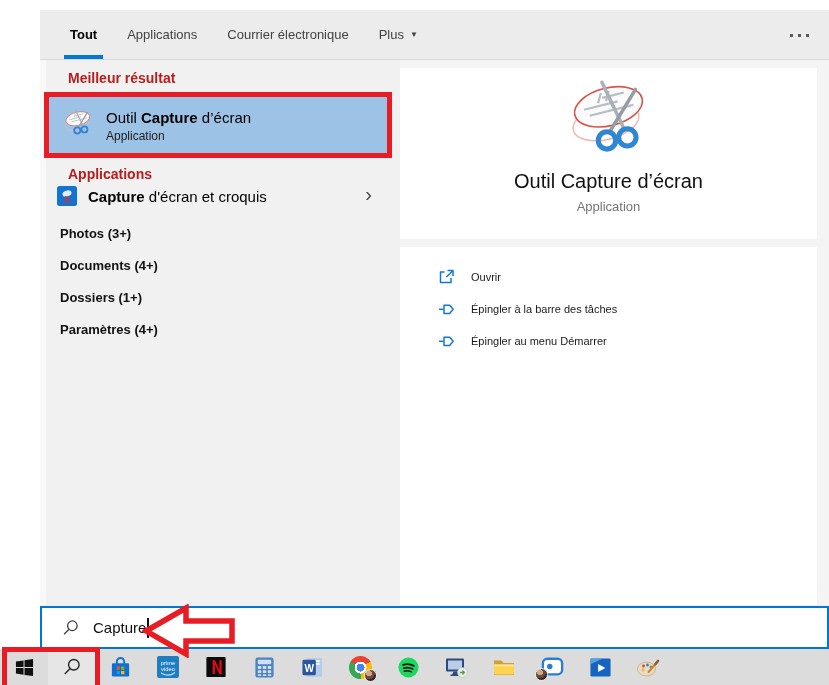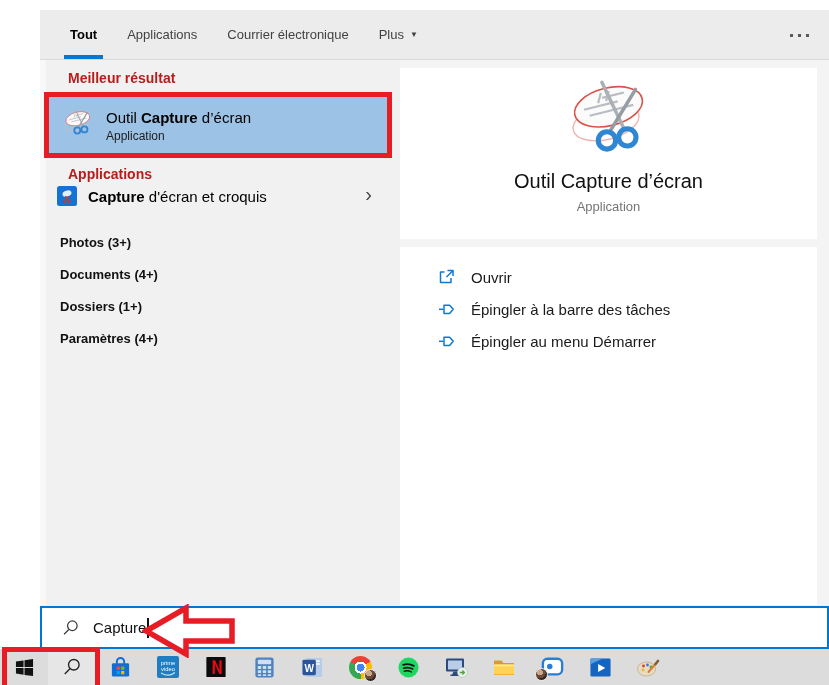--- a/index.html
+++ b/index.html
@@ -26,31 +26,31 @@
   .best-row .row-icon { margin:0 10px 0 12px; flex:0 0 auto; }
   .best-title { font-size:15px; color:#000; line-height:19px; }
   .best-sub { font-size:12px; color:#1c1c1c; margin-top:2px; }
 
   .app-row { position:absolute; left:0; top:119px; width:360px; height:34px; display:flex; align-items:center; padding-left:17px; cursor:pointer; }
   .app-row .row-icon { margin-right:11px; flex:0 0 auto; width:20px; height:20px; }
   .app-title { font-size:15px; color:#000; }
   .app-chevron { position:absolute; right:28px; top:4px; font-size:20px; color:#444; }
 
   .category-list { position:absolute; left:0; top:166px; width:360px; }
-  .category-row { height:32px; display:flex; align-items:center; padding-left:20px; font-size:13px; font-weight:600; color:#111; cursor:pointer; }
+  .category-row { height:32px; display:flex; padding-left:20px; font-size:13px; font-weight:600; color:#111; cursor:pointer; }
 
   .right-pane { flex:1; background:#f4f4f4; padding:8px 12px 0 0; display:flex; flex-direction:column; }
   .hero-card { background:#fff; height:171px; display:flex; flex-direction:column; align-items:center; }
   .hero-icon { margin-top:8px; }
   .hero-title { font-size:20px; color:#111; margin-top:4px; }
   .hero-sub { font-size:13px; color:#757575; margin-top:6px; }
   .actions-card { background:#fff; margin-top:8px; flex:1; padding-top:14px; }
   .action-row { height:32px; display:flex; align-items:center; padding-left:37px; cursor:pointer; }
   .action-icon { width:18px; height:18px; margin-right:16px; flex:0 0 auto; }
-  .action-label { font-size:15px; color:#1a1a1a; }
+  .action-label { font-size:11px; color:#1a1a1a; }
 
   
   .searchbox { position:absolute; left:40px; top:606px; width:789px; height:43px; background:#fff; border:2px solid #0077d4; display:flex; align-items:center; padding-left:20px; }
   .searchbox .mag { width:18px; height:18px; flex:0 0 auto; }
   .search-text { font-size:15px; color:#111; margin-left:13px; }
   .caret { display:inline-block; width:1.5px; height:20px; background:#111; margin-left:1px; vertical-align:middle; }
 
   
   .taskbar { position:absolute; left:0; top:649px; width:829px; height:36px; background:#dcdcdc; display:flex; align-items:center; }
   .tb-slot { width:48px; height:36px; display:flex; align-items:center; justify-content:center; cursor:pointer; }

